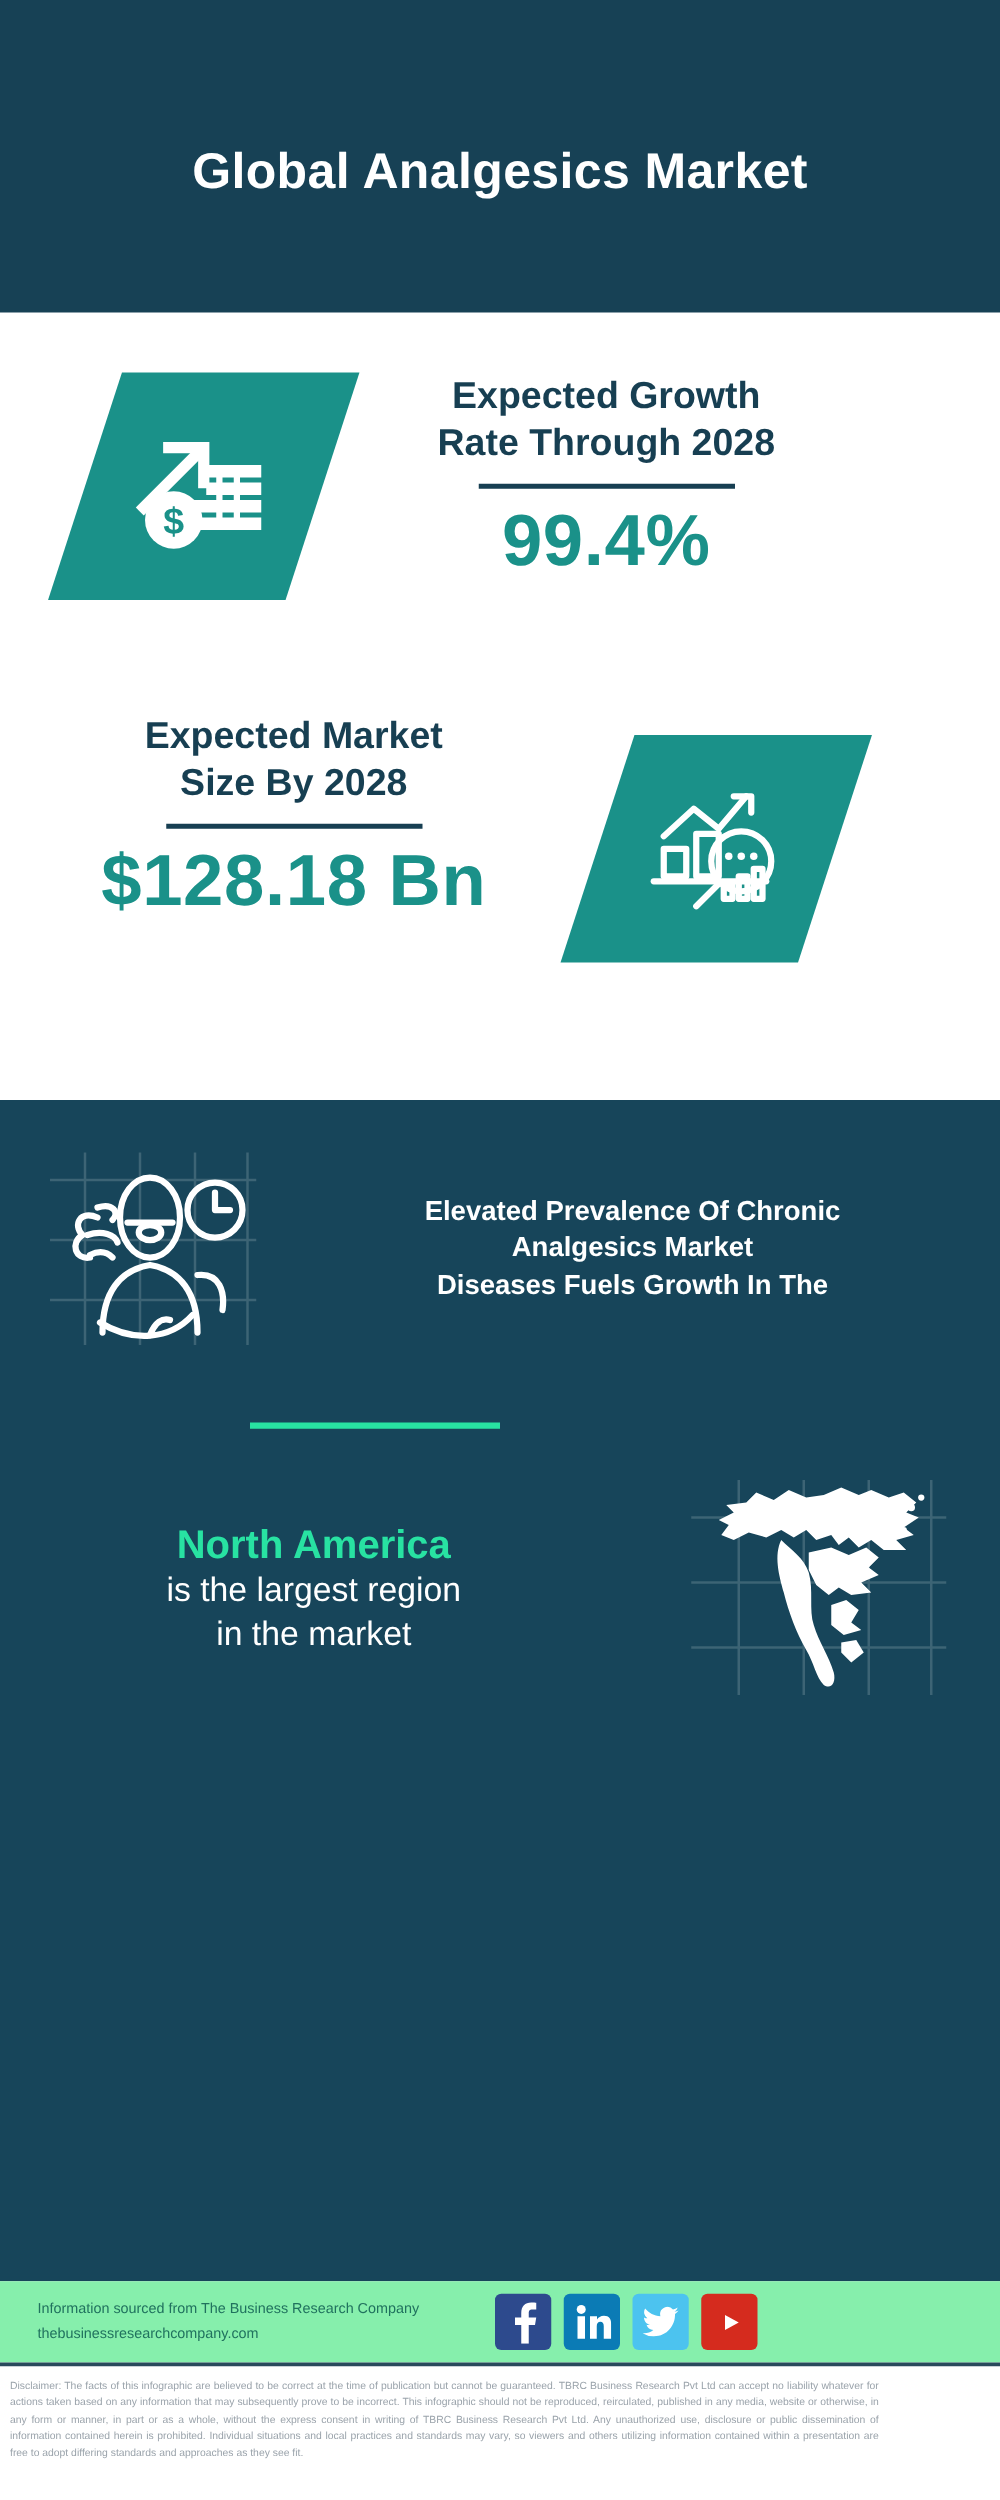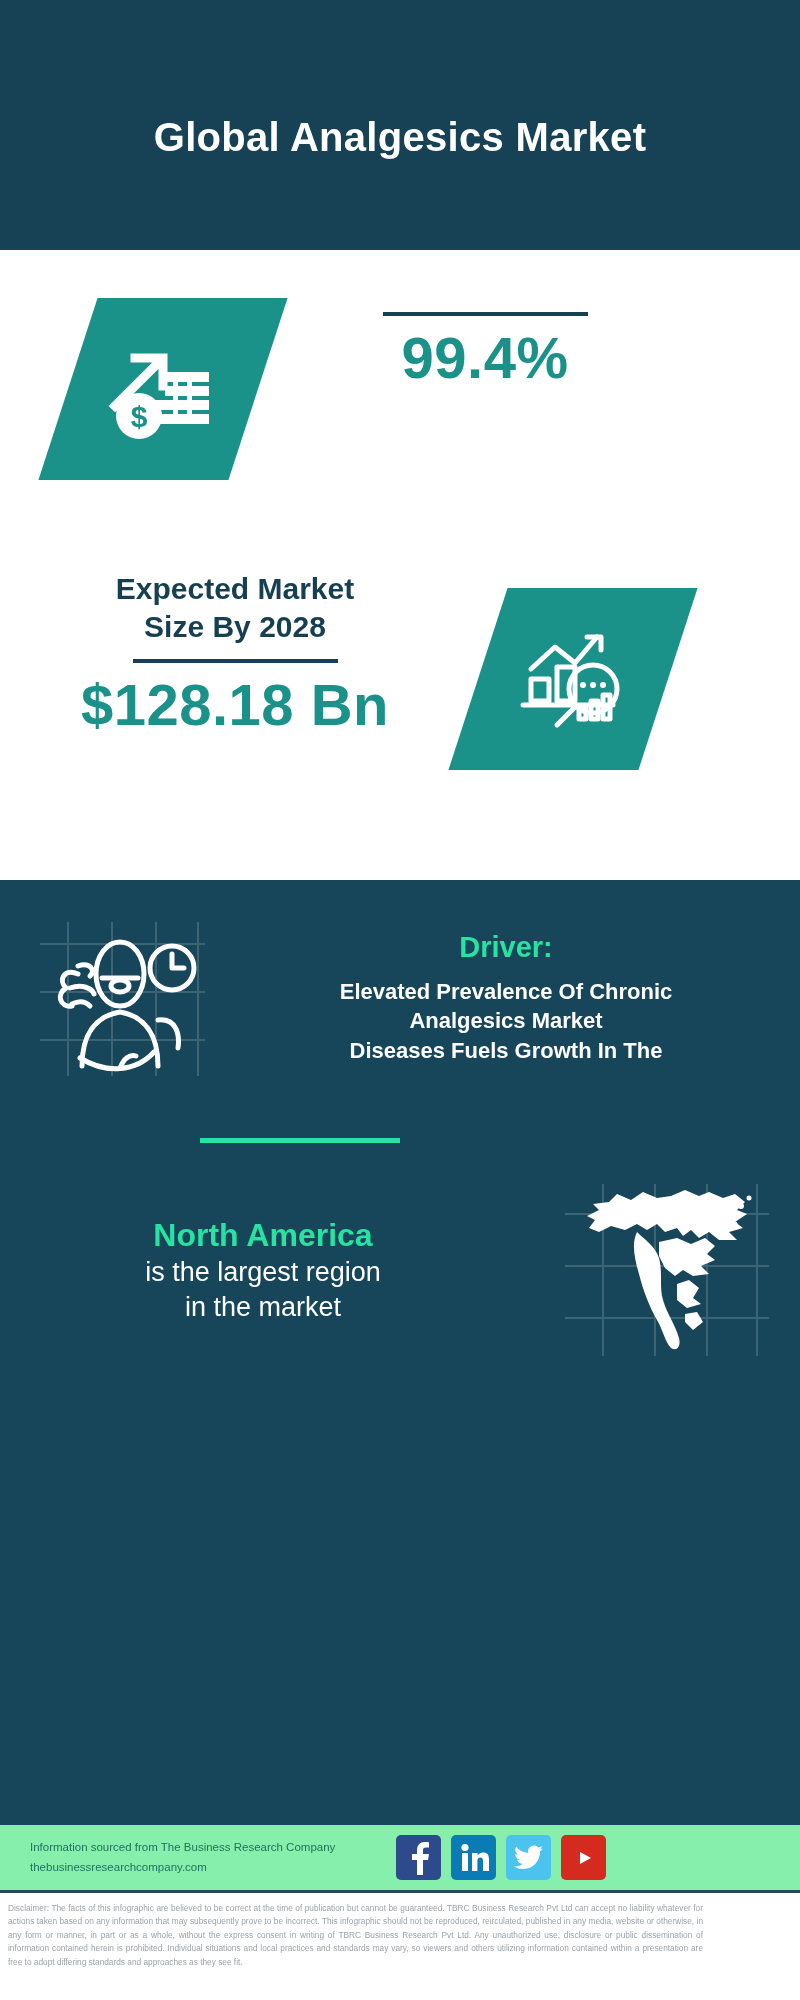--- a/index.html
+++ b/index.html
@@ -84,21 +84,21 @@
   }
   .driver-body{
     color:#ffffff;font-size:22px;font-weight:bold;line-height:1.33;
   }
 
   .mid-divider{
     position:absolute;left:200px;top:258px;width:200px;height:5px;background:#28e2a2;
   }
 
   .region-row{
-    position:absolute;left:16px;top:300px;width:780px;display:flex;align-items:center;gap:46px;
+    position:absolute;left:4px;top:300px;width:780px;display:flex;align-items:center;gap:46px;
   }
   .region-text{
     flex:1 1 auto;text-align:center;padding-left:20px;
   }
   .region-name{
     color:#28e2a2;font-size:32px;font-weight:bold;line-height:1.25;
   }
   .region-sub{
     color:#ffffff;font-size:27px;font-weight:normal;line-height:1.3;
   }
@@ -154,20 +154,22 @@
             <rect x="70" y="44" width="5" height="46"></rect>
             <rect x="84" y="44" width="5" height="46"></rect>
           </g>
           <circle cx="36" cy="82" r="23" fill="#ffffff"></circle>
           <text x="36" y="93" font-family="Liberation Sans, sans-serif" font-size="30" font-weight="bold" fill="#1a9189" text-anchor="middle">$</text>
         </svg>
       </div>
     </div>
 
     <div class="growth-block">
+      <div class="stat-label">Expected Growth</div>
+      <div class="stat-label">Rate Through 2028</div>
       <div class="stat-rule"></div>
       <div class="stat-value">99.4%</div>
     </div>
 
     <div class="size-block">
       <div class="stat-label">Expected Market</div>
       <div class="stat-label">Size By 2028</div>
       <div class="stat-rule"></div>
       <div class="stat-value">$128.18 Bn</div>
     </div>
@@ -231,21 +233,20 @@
               <path d="M58 50 C70 46 76 54 70 60"></path>
               <path d="M50 72 C62 68 72 72 74 78"></path>
               <path d="M52 88 C60 84 66 86 70 90"></path>
 
               <circle cx="152" cy="52" r="22"></circle>
               <path d="M152 38 L152 52 L164 52"></path>
             </g>
           </svg>
         </div>
         <div class="driver-text">
-          <div class="driver-kicker">Driver:</div>
           <div class="driver-body">Elevated Prevalence Of Chronic</div>
           <div class="driver-body">Analgesics Market</div>
           <div class="driver-body">Diseases Fuels Growth In The</div>
         </div>
       </div>
 
       <div class="mid-divider"></div>
 
       <div class="region-row">
         <div class="region-text">

